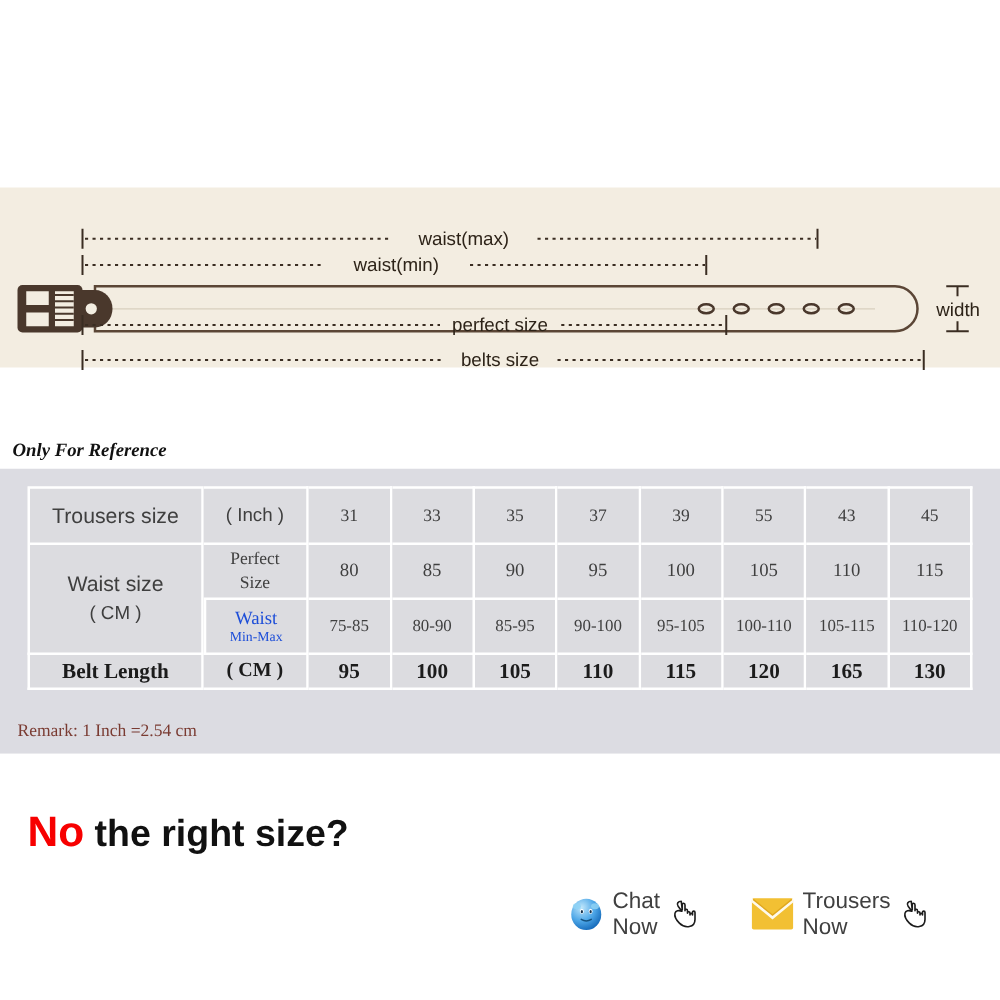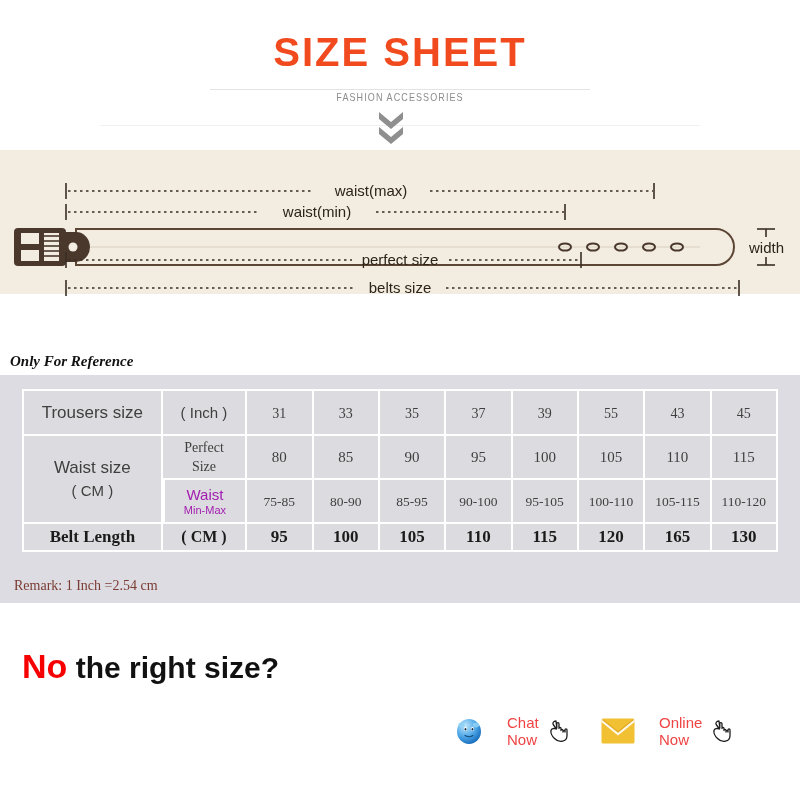--- a/index.html
+++ b/index.html
@@ -89,21 +89,21 @@
     font-family:"Liberation Serif", serif; font-size:14px; color:#3f3f3f;
   }
   .lbl-waist-size {
     font-family:"Liberation Sans", sans-serif; font-size:17px;
     line-height:1.45; color:#3f3f3f;
   }
   .lbl-waist-size small { font-size:15px; display:block; }
   .lbl-perfect {
     font-family:"Liberation Serif", serif; font-size:14px; line-height:1.2; color:#3f3f3f;
   }
-  .lbl-waist-mm { font-family:Liberation Sans, sans-serif; font-size:15px; line-height:1.15; color:#a21caf; }
+  .lbl-waist-mm { font-family:Liberation Serif, serif; font-size:15px; line-height:1.15; color:#1d4ed8; }
   .lbl-waist-mm em { font-style:normal; font-size:11px; display:block; }
   .num-cm { font-family:"Liberation Serif", serif; font-size:15px; color:#3f3f3f; }
   .num-range { font-family:"Liberation Serif", serif; font-size:13.5px; color:#3f3f3f; white-space:nowrap; }
   .belt-label {
     font-family:"Liberation Serif", serif; font-size:17px; font-weight:bold; color:#1b1b1b;
   }
   .belt-unit {
     font-family:"Liberation Serif", serif; font-size:16px; font-weight:bold; color:#1b1b1b;
   }
   .belt-num {
@@ -124,42 +124,32 @@
   .line-contact {
     position:absolute; left:22px; top:114px;
     font-family:"Liberation Sans", sans-serif; font-size:27px; font-weight:bold; color:#111;
     white-space:nowrap;
   }
   .cta-row { position:absolute; left:455px; top:706px; height:50px; }
   .cta { position:absolute; top:0; height:50px; display:flex; align-items:center; }
   .cta-chat { left:0; }
   .cta-mail { left:146px; }
   .cta-text {
-    font-family:"Liberation Sans", sans-serif; font-size:15px; color:#ef4444;
-    margin:0 8px 0 24px;
+    font-family:"Liberation Sans", sans-serif; font-size:18px; color:#404040;
+    margin:0 8px 0 7px;
   }
   .icon-qq { width:28px; height:28px; flex:none; }
   .icon-env { width:34px; height:26px; flex:none; }
   .icon-hand { width:24px; height:28px; flex:none; }
 </style>
 </head>
 <body>
 
 <div class="page">
 
-  <div class="header">
-    <div class="title">SIZE SHEET</div>
-    <div class="rule-top"></div>
-    <div class="subtitle">FASHION ACCESSORIES</div>
-    <div class="rule-bottom"></div>
-    <svg class="chevrons" viewBox="0 0 32 36">
-      <path d="M4 2 L16 12 L28 2 L28 9 L16 19 L4 9 Z" fill="#8f8f8f"></path>
-      <path d="M4 17 L16 27 L28 17 L28 24 L16 34 L4 24 Z" fill="#8f8f8f"></path>
-    </svg>
-  </div>
 
   <div class="belt-band">
     <svg class="belt-svg" width="800" height="160" viewBox="0 0 800 160">
 
       <g>
         <line x1="66" y1="33" x2="66" y2="49" stroke="#3a2d22" stroke-width="1.6"></line>
         <line x1="68" y1="41" x2="312" y2="41" stroke="#3a2d22" stroke-width="1.6" stroke-dasharray="2.5 3.5"></line>
         <line x1="430" y1="41" x2="653" y2="41" stroke="#3a2d22" stroke-width="1.6" stroke-dasharray="2.5 3.5"></line>
         <line x1="654" y1="33" x2="654" y2="49" stroke="#3a2d22" stroke-width="1.6"></line>
       </g>
@@ -340,20 +330,20 @@
         <path d="M9 4 C6.5 4 5 6 6.5 8 L9.5 12 C7 11 4.5 11.5 4 13.5 C3.4 16 5 19 7.5 21.5 C9.8 23.8 12.5 24.8 15.5 24.2 C18.5 23.6 20 21.5 20 18.5 L20 13 C20 11.6 18 11.4 18 13 L18 15 C18 13.4 16 13.2 16 15 L16 13.6 C16 12 14 11.9 14 13.6 L14 11.6 C14 10 12 9.9 12 11.6 L12 7 C12 5.2 9.8 5 9.8 7 L9.8 11 Z" fill="#ffffff" stroke="#1c1c1c" stroke-width="1.3" stroke-linejoin="round"></path>
       </svg>
     </div>
 
     <div class="cta cta-mail">
       <svg class="icon-env" viewBox="0 0 34 26">
         <rect x="0.5" y="0.5" width="33" height="25" rx="1.5" fill="#f2c033"></rect>
         <path d="M0.5 0.5 L17 14 L33.5 0.5 L33.5 4 L17 17.5 L0.5 4 Z" fill="#ffffff" opacity="0.9"></path>
         <path d="M1.5 1.5 L17 14 L32.5 1.5" fill="none" stroke="#e0a81e" stroke-width="1.1"></path>
       </svg>
-      <span class="cta-text">Online Now</span>
+      <span class="cta-text">Trousers Now</span>
       <svg class="icon-hand" viewBox="0 0 24 28">
         <path d="M9 4 C6.5 4 5 6 6.5 8 L9.5 12 C7 11 4.5 11.5 4 13.5 C3.4 16 5 19 7.5 21.5 C9.8 23.8 12.5 24.8 15.5 24.2 C18.5 23.6 20 21.5 20 18.5 L20 13 C20 11.6 18 11.4 18 13 L18 15 C18 13.4 16 13.2 16 15 L16 13.6 C16 12 14 11.9 14 13.6 L14 11.6 C14 10 12 9.9 12 11.6 L12 7 C12 5.2 9.8 5 9.8 7 L9.8 11 Z" fill="#ffffff" stroke="#1c1c1c" stroke-width="1.3" stroke-linejoin="round"></path>
       </svg>
     </div>
   </div>
 
 </div>
 
 </body></html>

